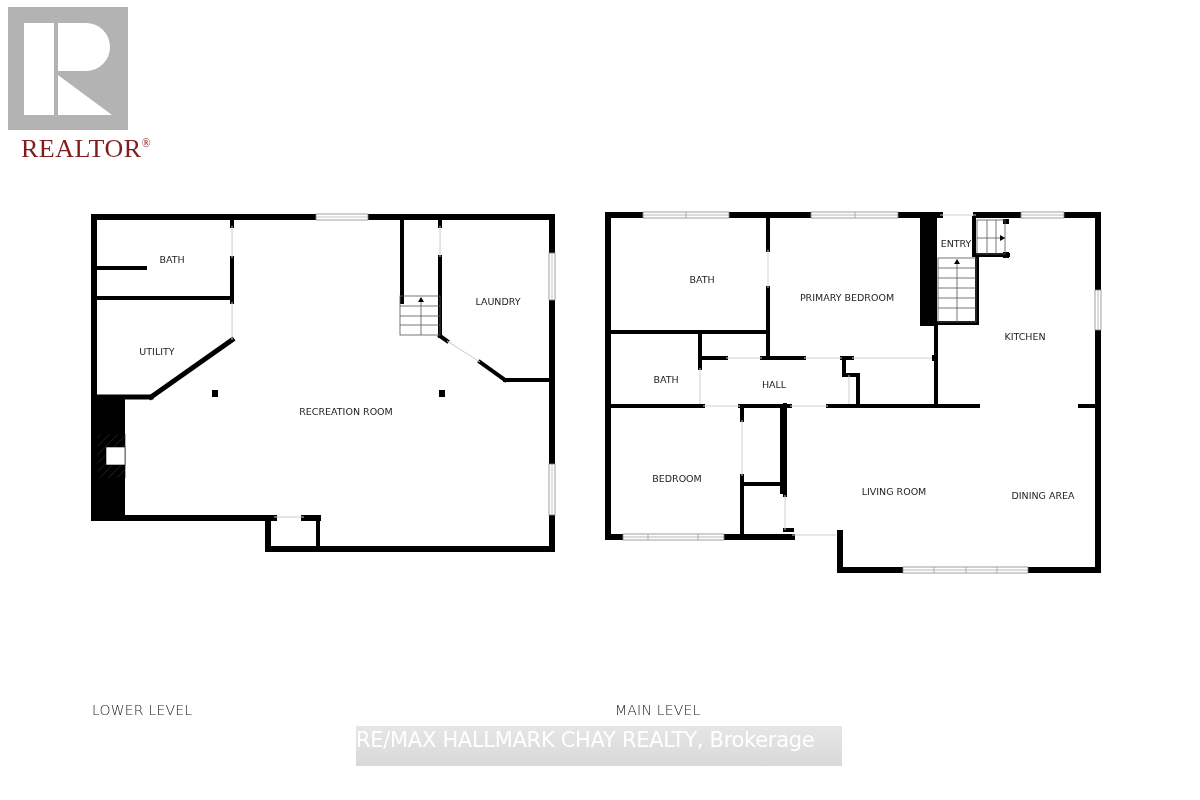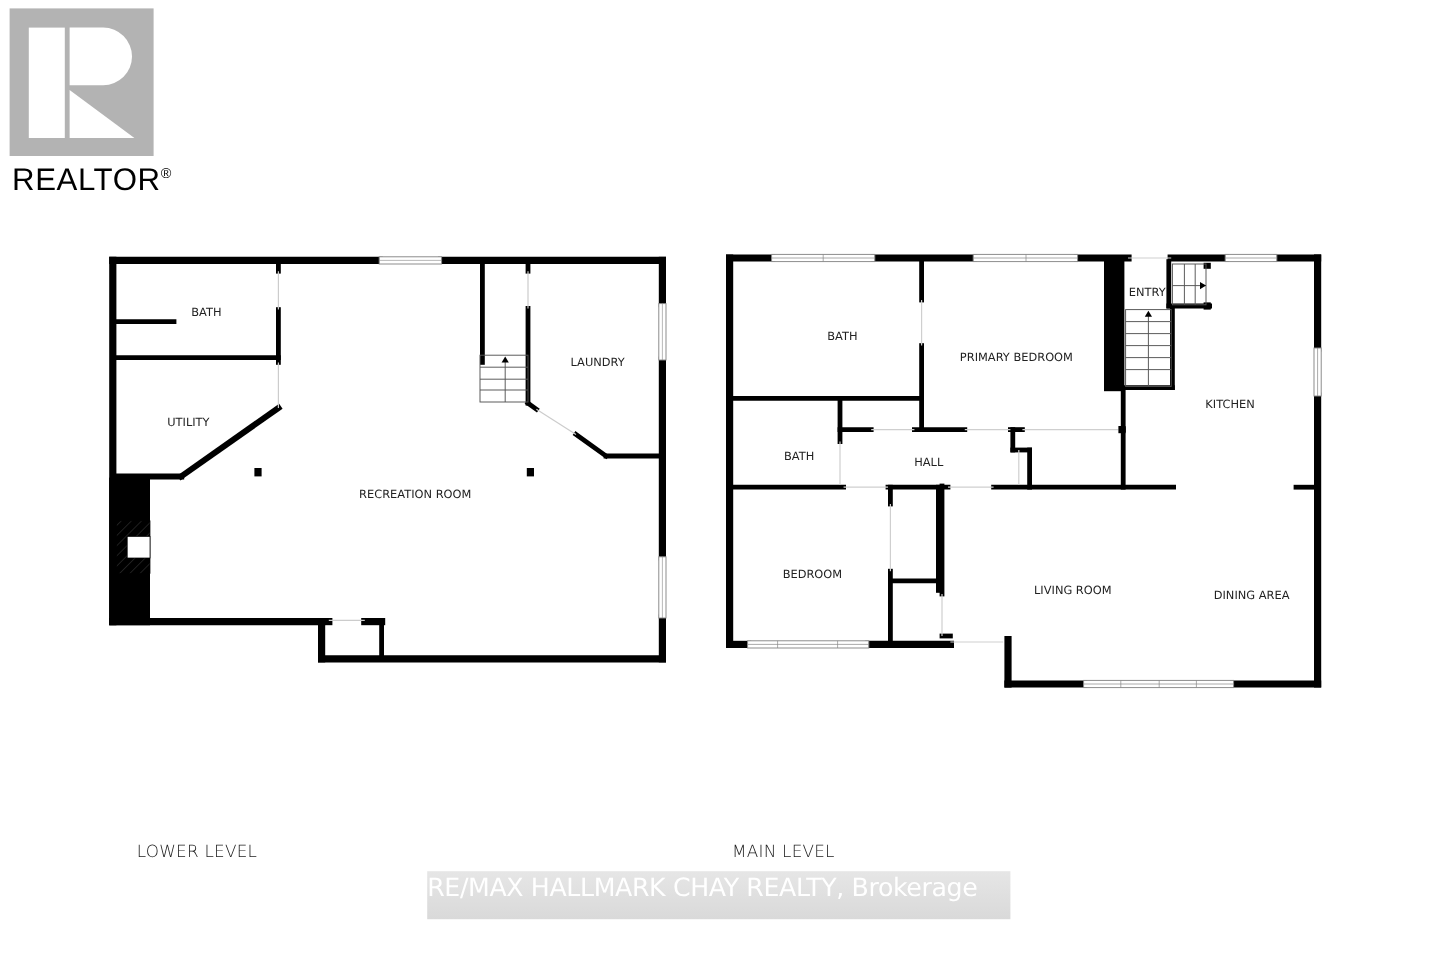--- a/index.html
+++ b/index.html
@@ -24,26 +24,26 @@
     .logo-box {
       position: absolute;
       left: 2px;
       top: 0;
       width: 120px;
       height: 123px;
       background: #b3b3b3;
     }
     .logo-text {
       position: absolute;
-      left: 4px;
+      left: 15px;
       top: 127px;
       font-size: 26px;
-      color: #000000;
+      color: #7f1d1d;
       letter-spacing: 0.5px;
-      font-family: Liberation Sans, sans-serif;
+      font-family: Liberation Serif, serif;
     }
     .logo-reg {
       font-size: 12px;
       vertical-align: super;
     }
     svg.plan {
       position: absolute;
       left: 0;
       top: 0;
     }
@@ -54,21 +54,20 @@
       text-anchor: middle;
     }
     .level-label {
       position: absolute;
       top: 702px;
       font-size: 14px;
       color: #222;
       font-family: "DejaVu Sans", sans-serif;
       font-weight: 300;
       letter-spacing: 0.2px;
-      margin-left: 22px;
     }
     .watermark {
       position: absolute;
       left: 356px;
       top: 726px;
       height: 40px;
       width: 486px;
       background: linear-gradient(to bottom, #e6e6e6, #d9d9d9);
       color: #ffffff;
       font-size: 21px;
@@ -291,15 +290,15 @@
   <text class="room-label" x="956" y="247">ENTRY</text>
   <text class="room-label" x="1025" y="340">KITCHEN</text>
   <text class="room-label" x="666" y="383">BATH</text>
   <text class="room-label" x="774" y="388">HALL</text>
   <text class="room-label" x="677" y="482">BEDROOM</text>
   <text class="room-label" x="894" y="495">LIVING ROOM</text>
   <text class="room-label" x="1043" y="499">DINING AREA</text>
 </svg>
 
 <div class="level-label" style="left:92px;">LOWER LEVEL</div>
-<div class="level-label" style="left:588px;text-align:center;">MAIN LEVEL</div>
+<div class="level-label" style="left:615px;text-align:center;">MAIN LEVEL</div>
 
 <div class="watermark">RE/MAX HALLMARK CHAY REALTY, Brokerage</div>
 
 </body></html>

